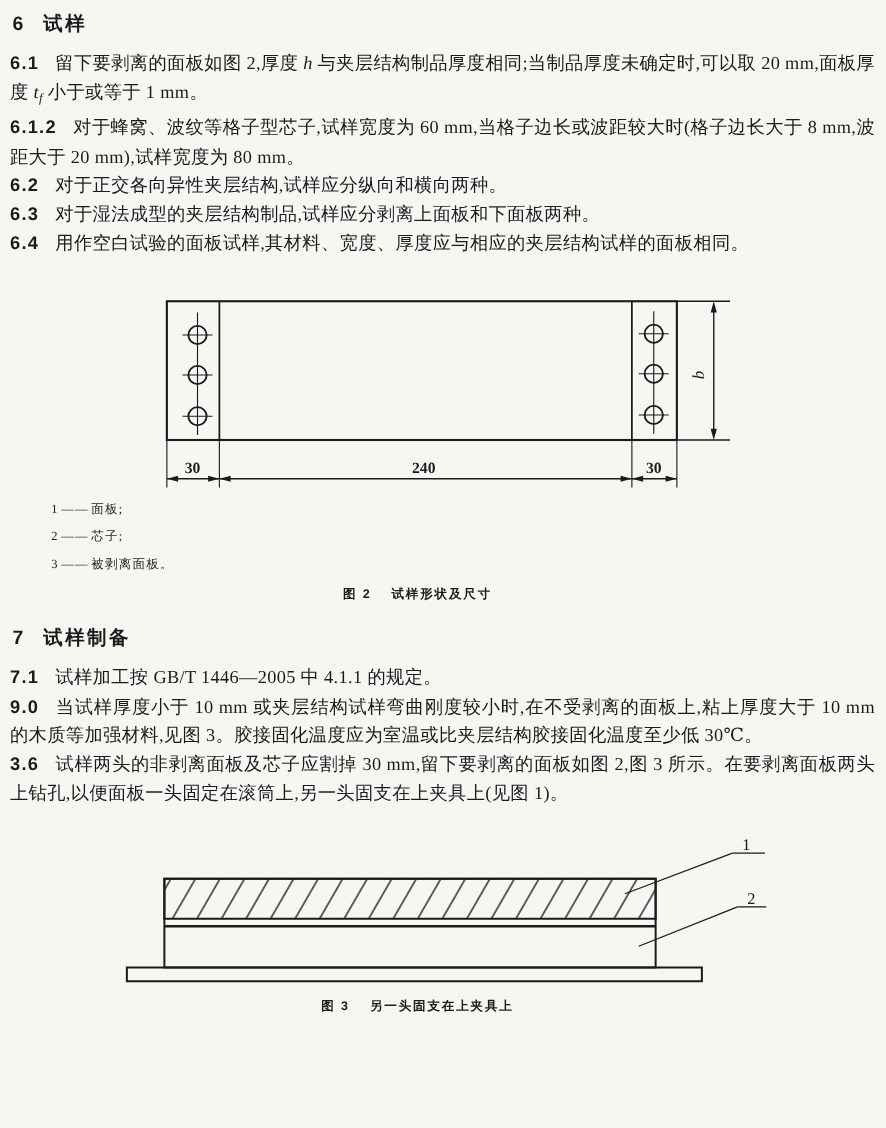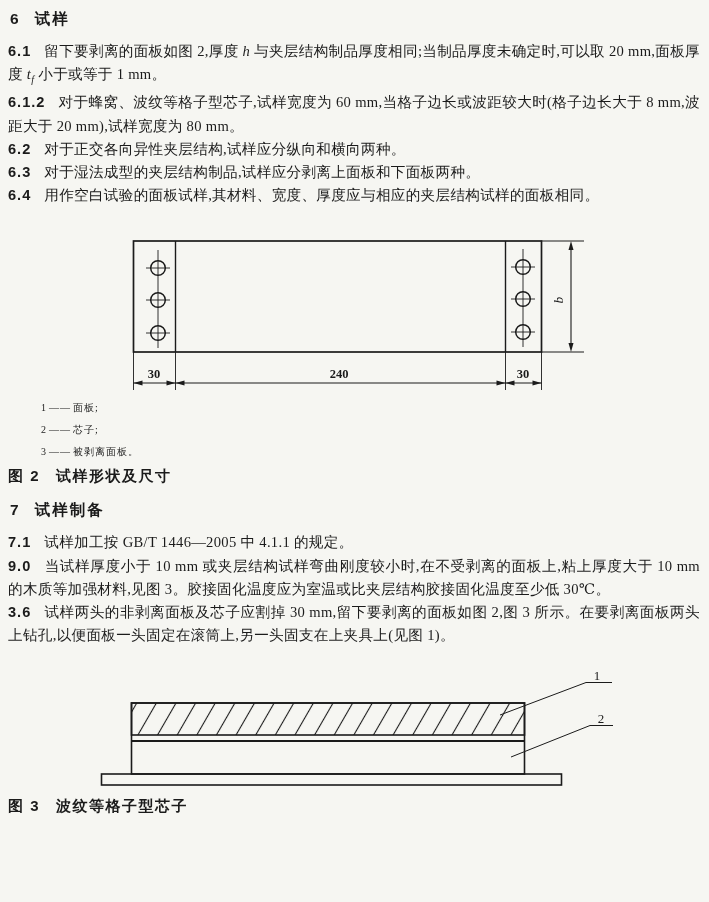--- a/index.html
+++ b/index.html
@@ -27,23 +27,23 @@
   .it{font-style:italic;font-family:"Liberation Serif","DejaVu Serif",serif;}
   sub{font-size:10px;font-style:italic;}
   svg.fig{display:block;}
   .fig2-svg{margin-top:22px;}
   .fig3-svg{margin-top:24px;}
   .legend{margin:3px 0 0 33px;font-size:10px;font-family:Liberation Serif, serif;}
   .legend-f3{margin-top:20px;}
   .legend-row{line-height:22px;letter-spacing:1px;}
   .legend-dash{margin:0 2px;}
   .fig-caption{
-    width:652px;text-align:left;
+    width:652px;text-align:center;
     font-family:"Liberation Sans","DejaVu Sans",sans-serif;
-    font-size:15px;font-weight:bold;line-height:22px;margin-top:2px;
+    font-size:10px;font-weight:bold;line-height:22px;margin-top:2px;
     letter-spacing:1.5px;
   }
   .cap-text{margin-left:16px;}
 </style>
 </head>
 <body>
 
 <div class="page">
 
   <h2 class="sec-heading">
@@ -163,16 +163,16 @@
 
     <g>
       <line x1="503" y1="86" x2="582" y2="54.5" stroke="#1b1b1b" stroke-width="1"></line>
       <line x1="582" y1="54.5" x2="605" y2="54.5" stroke="#1b1b1b" stroke-width="1"></line>
       <text x="593" y="52" font-size="13" font-family="Liberation Serif,DejaVu Serif,serif" fill="#1b1b1b" text-anchor="middle">2</text>
     </g>
   </svg>
 
 
   <div class="fig-caption">
-    <span>图 3</span><span class="cap-text">波纹等格子型芯子</span>
+    <span>图 3</span><span class="cap-text">另一头固支在上夹具上</span>
   </div>
 
 </div>
 
 </body></html>

